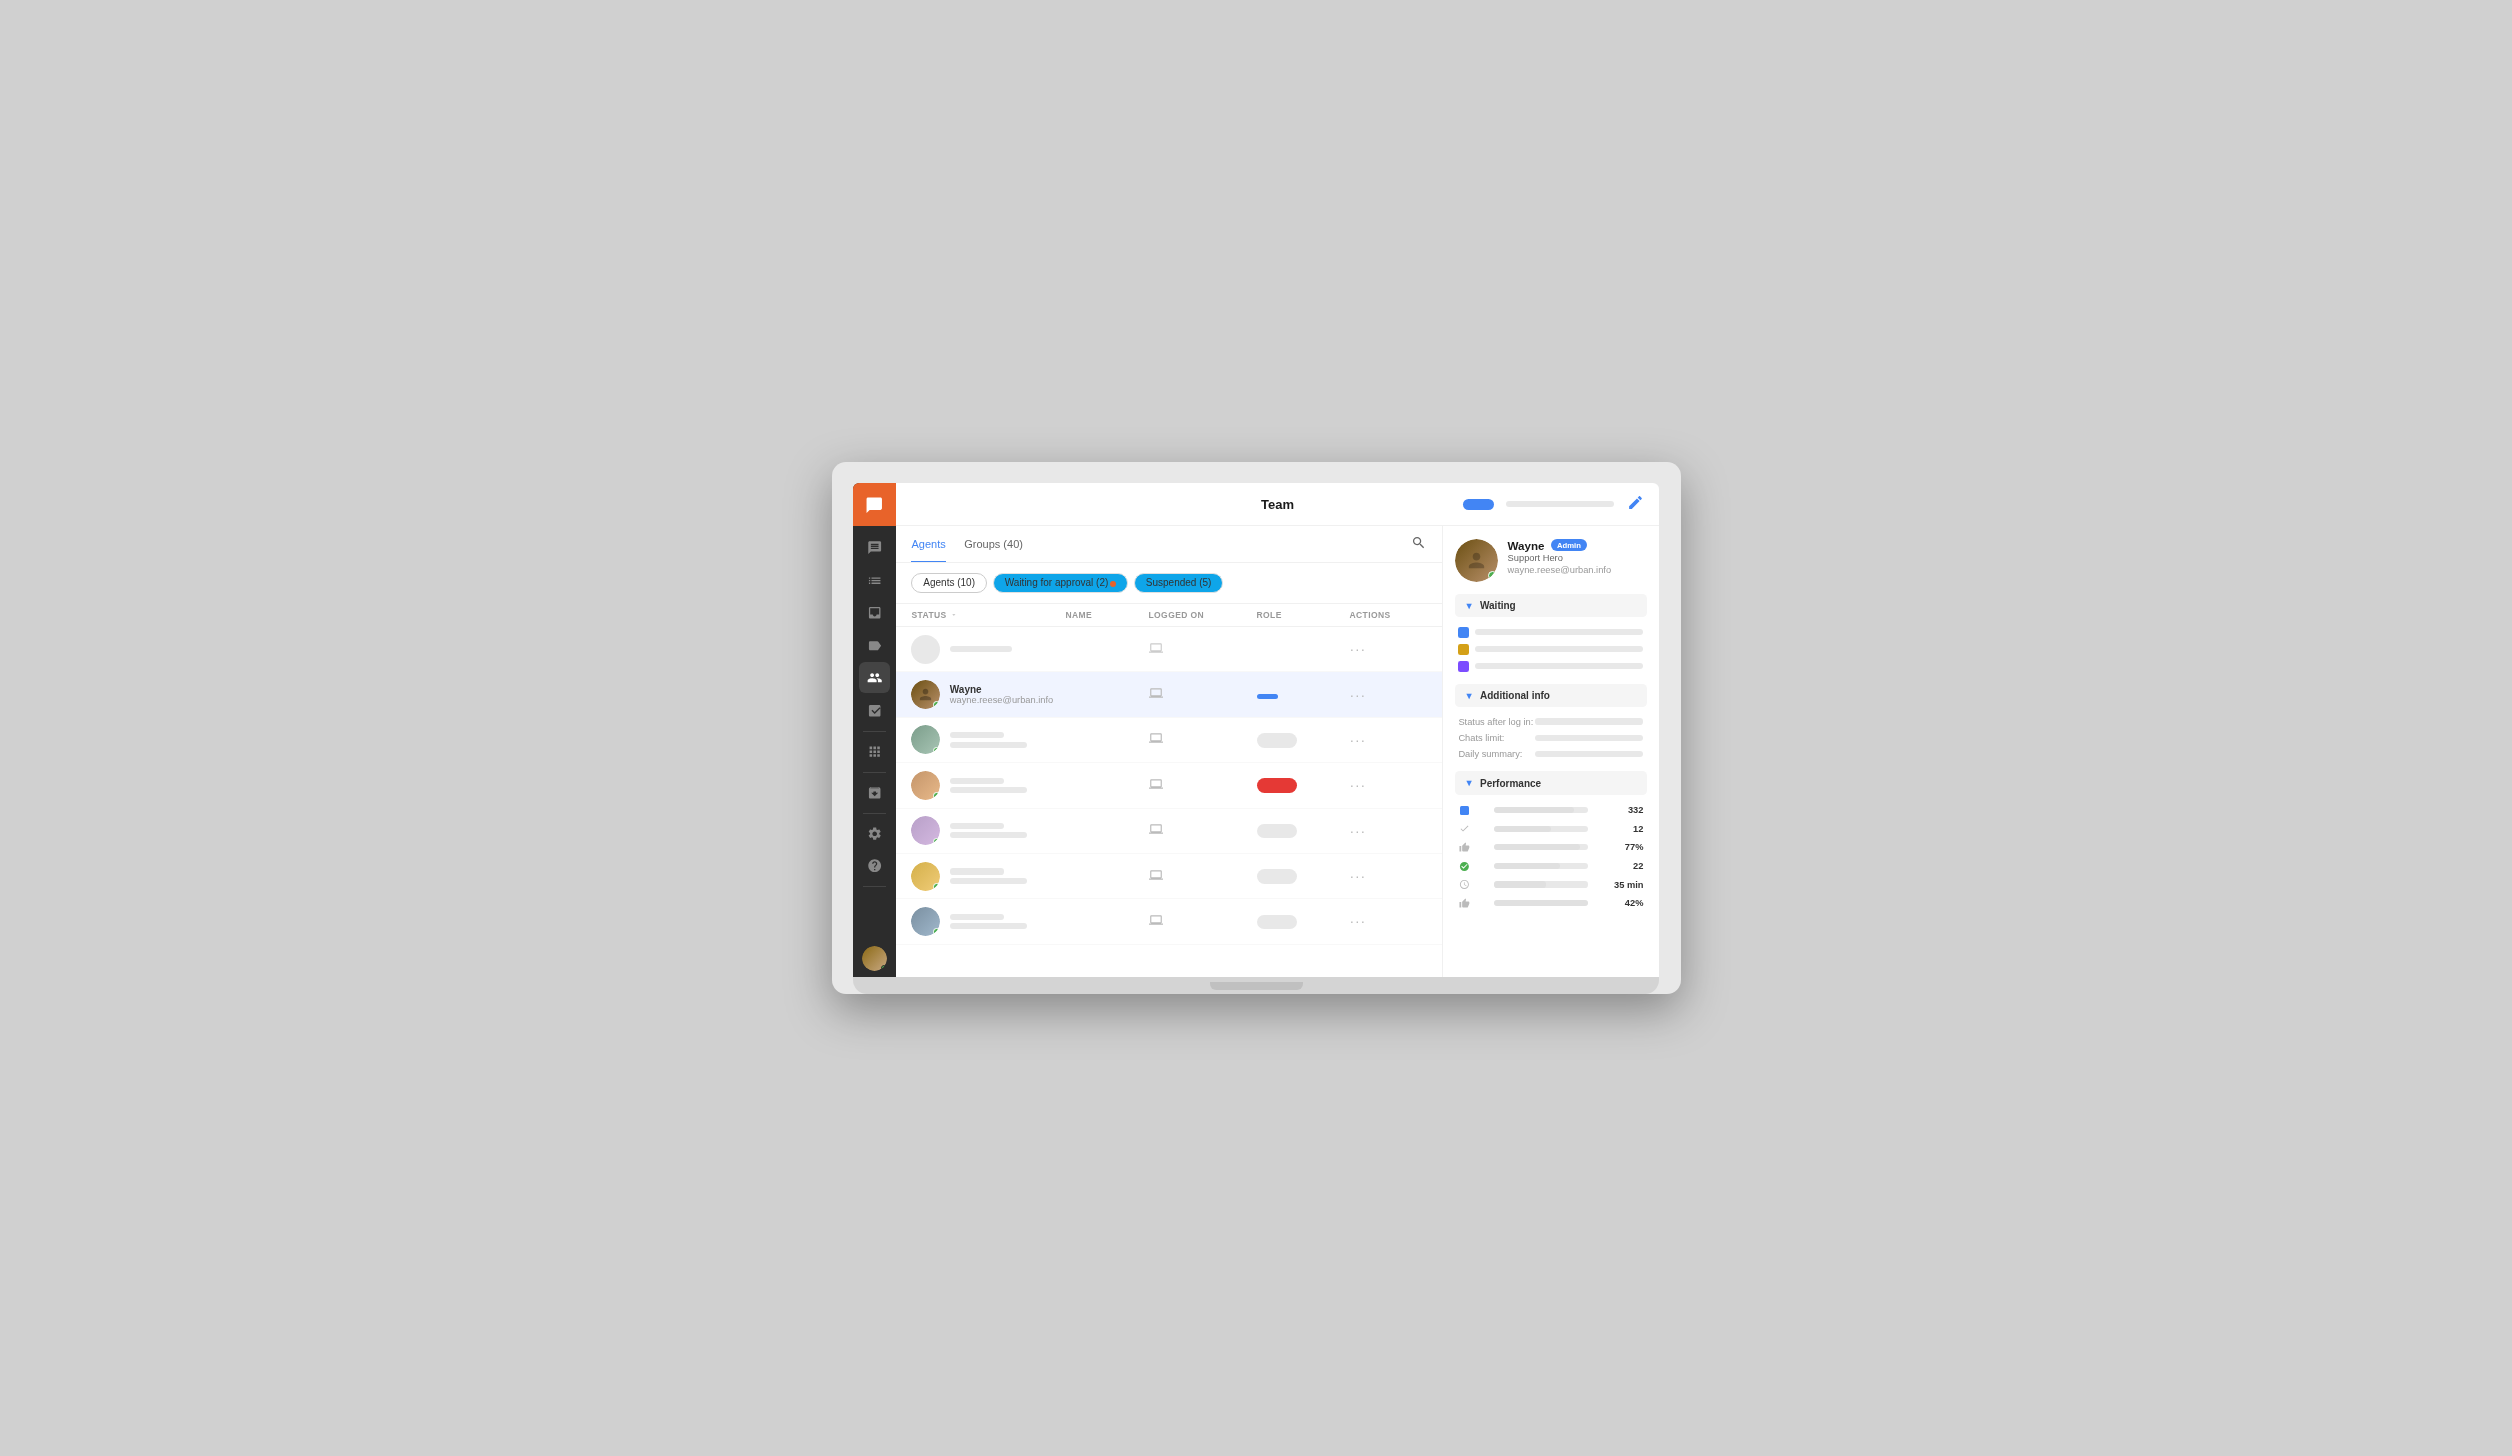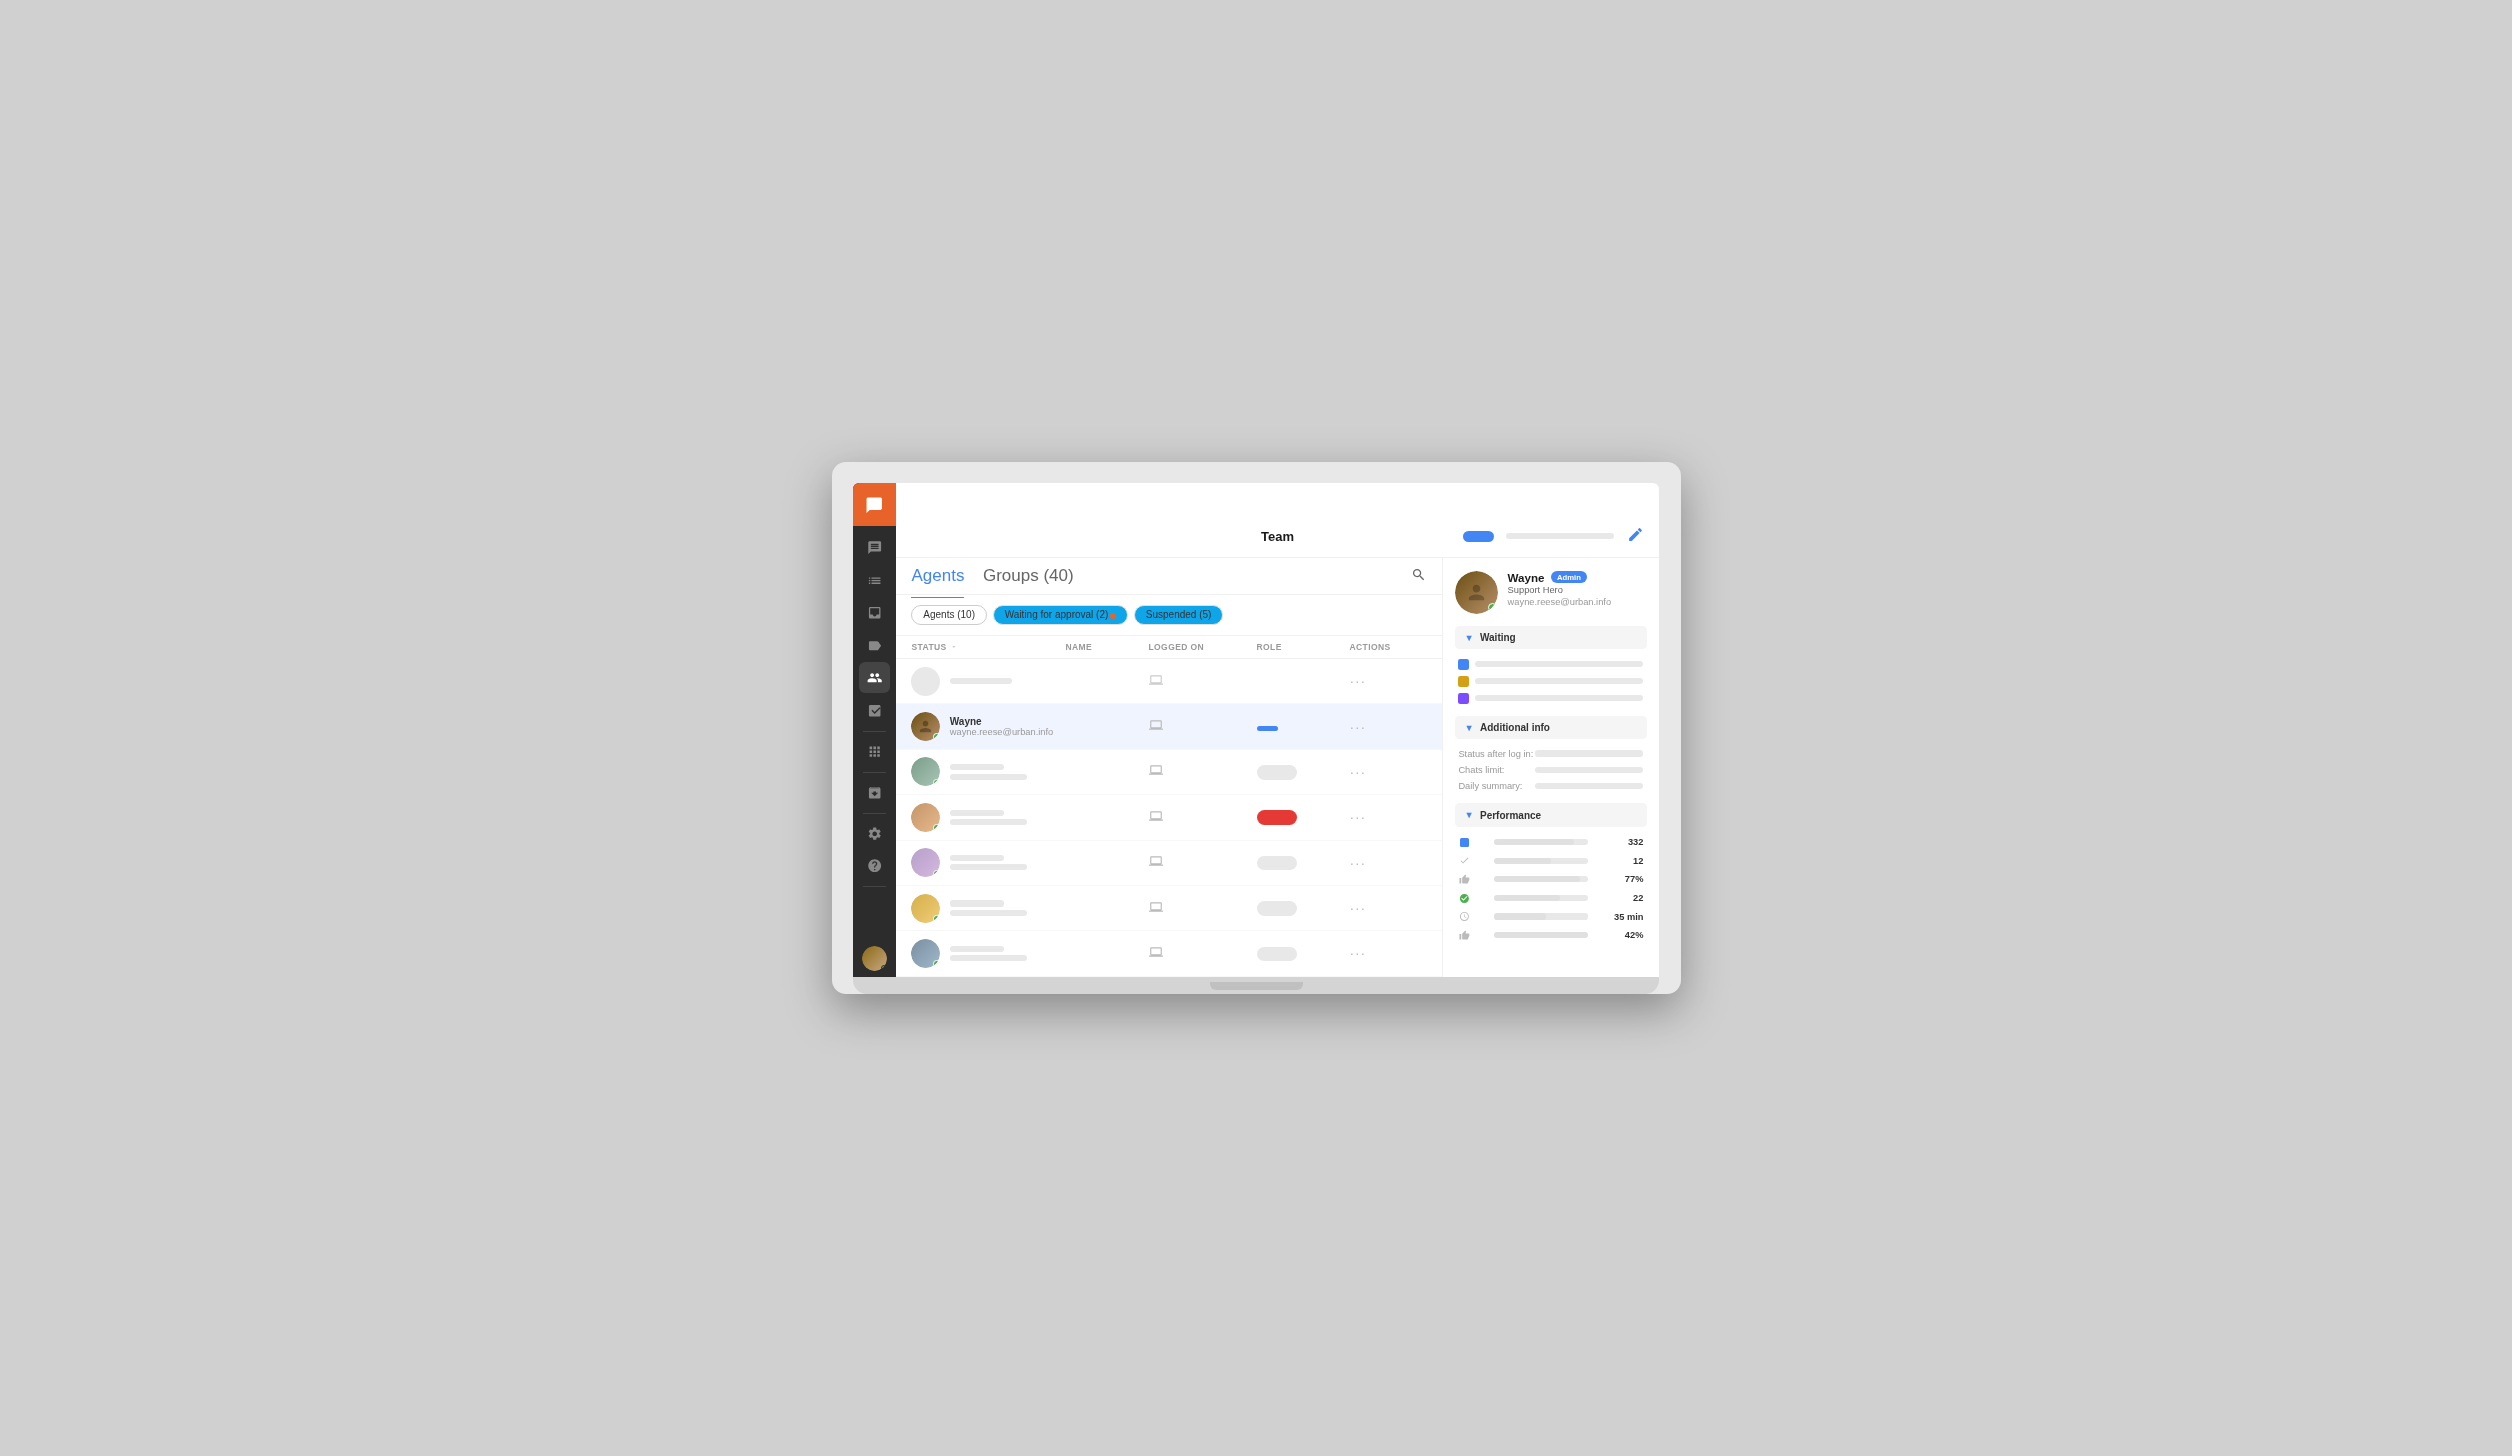--- a/index.html
+++ b/index.html
@@ -110,21 +110,20 @@
       right: 0;
       border: 0.8px solid #2c2c2c;
     }
 
     
     .main-area {
       display: flex;
       flex-direction: column;
       flex: 1;
       overflow: hidden;
-      margin-top: 32px;
     }
 
     
     .header {
       height: 43px;
       border-bottom: 0.8px solid #f0f0f0;
       display: flex;
       align-items: center;
       padding: 0 15.4px;
       position: relative;
@@ -183,21 +182,21 @@
     
     .tabs-bar {
       display: flex;
       align-items: center;
       padding: 0 15.4px;
       border-bottom: 0.8px solid #f0f0f0;
       height: 37px;
       gap: 18.5px;
     }
     .tab {
-      font-size: 17px;
+      font-size: 11px;
       color: #666;
       cursor: pointer;
       padding-bottom: 10.8px;
       padding-top: 10.8px;
       border-bottom: 1.5px solid transparent;
       font-weight: 500;
     }
     .tab.active {
       color: #4285f4;
       border-bottom: 1.5px solid #4285f4;

